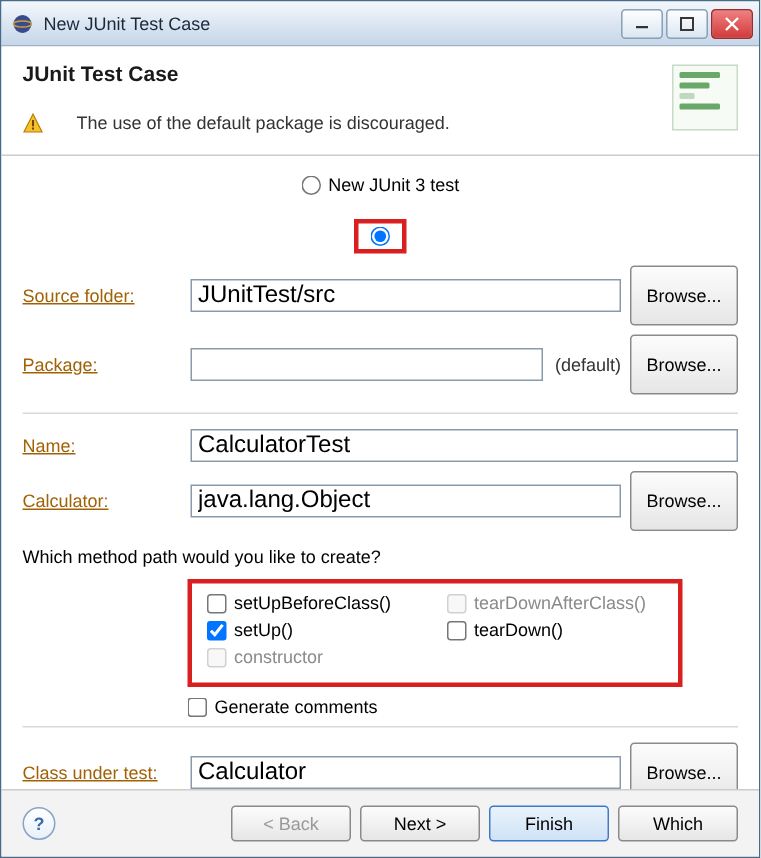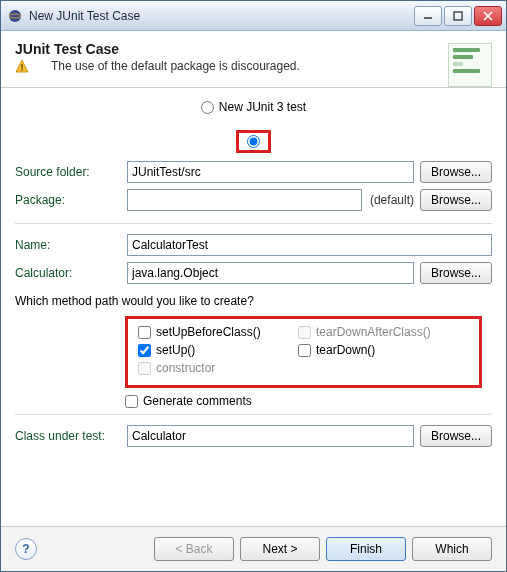--- a/index.html
+++ b/index.html
@@ -60,21 +60,21 @@
   .header {
     padding: 10px 14px 14px 14px;
     background: #fff;
     border-bottom: 1px solid #ccc;
     position: relative;
   }
   .header h1 {
     font-size: 14px;
     font-weight: bold;
     color: #1a1a1a;
-    margin-bottom: 2px;
+    margin-bottom: 18px;
   }
   .warn-row {
     display: flex; align-items: center; gap: 22px;
     color: #333;
     font-size: 12px;
   }
   .warn-icon, .warn-icon2 {
     width: 14px; height: 14px;
     display: inline-flex; align-items: center; justify-content: center;
   }
@@ -116,36 +116,37 @@
     border: 3px solid #d82020;
     padding: 2px 8px;
   }
   .formrow {
     display: flex; align-items: center;
     margin-bottom: 6px;
     gap: 6px;
   }
   .formrow .lbl {
     width: 106px;
-    color: #14532d;
+    color: #a16207;
+    text-decoration: underline;
   }
   .formrow input[type=text] {
     flex: 1;
     height: 22px;
     border: 1px solid #8a9aad;
     padding: 2px 4px;
-    font-size: 12px;
+    font-size: 16px;
     background: #fff;
   }
   .formrow .suffix {
     margin-left: 2px;
     color: #333;
   }
   .btn {
-    height: 22px;
+    height: 40px;
     border: 1px solid #8a8a8a;
     background: linear-gradient(to bottom, #fcfcfc, #e6e6e6);
     border-radius: 3px;
     padding: 0 10px;
     font-size: 12px;
     cursor: pointer;
     min-width: 70px;
   }
   .hr {
     border: none;
@@ -153,21 +154,21 @@
     margin: 6px 0 10px 0;
   }
   .section-q {
     margin-top: 4px;
     margin-bottom: 4px;
   }
   .stubbox {
     margin: 4px 0 4px 110px;
     border: 3px solid #d82020;
     padding: 6px 10px;
-    width: 357px;
+    width: 330px;
   }
   .stubrow {
     display: flex;
     gap: 20px;
     margin-bottom: 4px;
   }
   .cb {
     display: flex; align-items: center; gap: 5px;
     cursor: pointer;
     color: #000;

